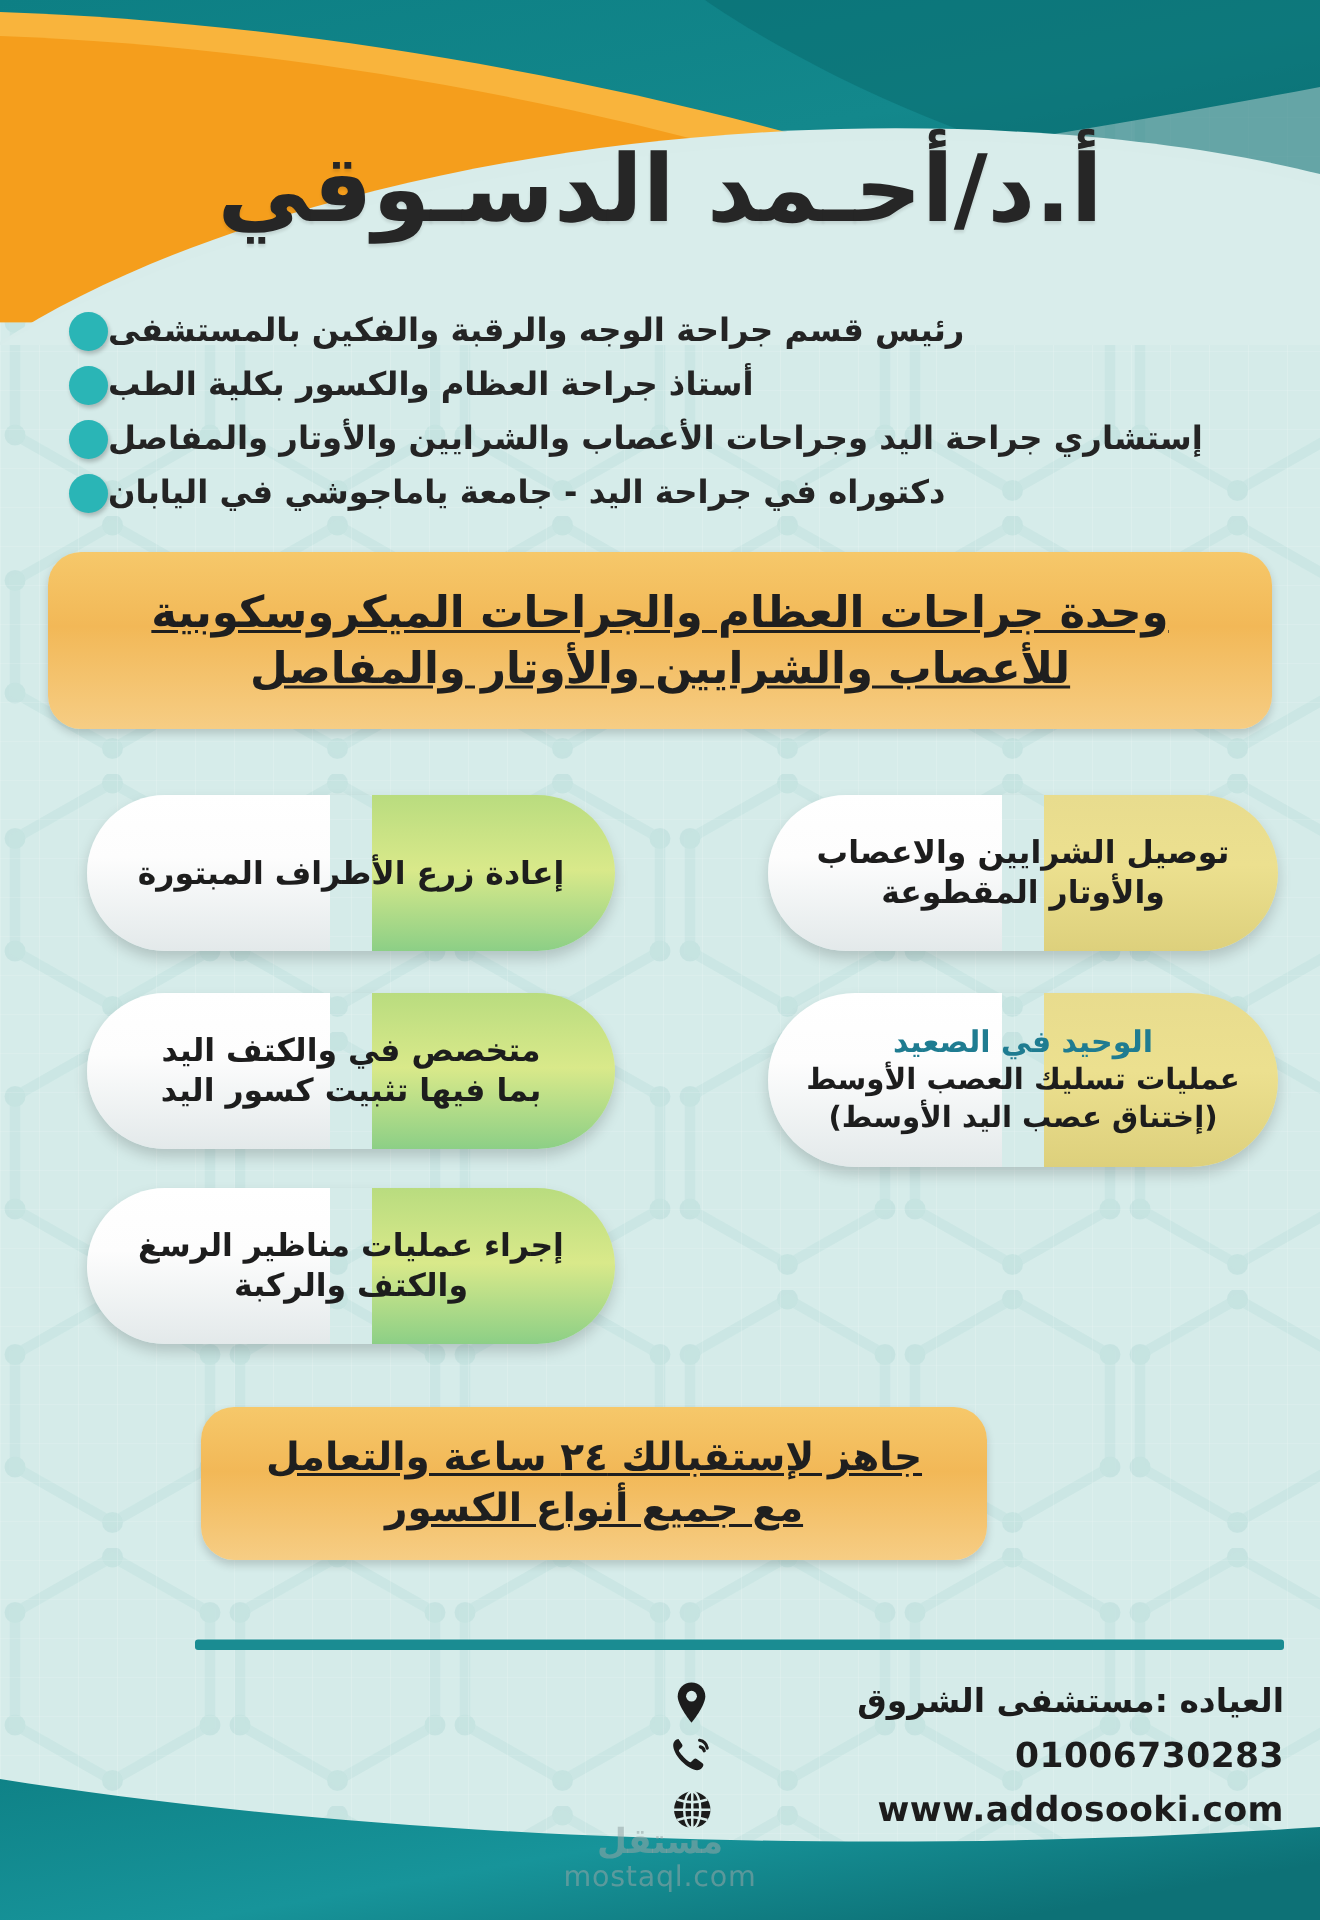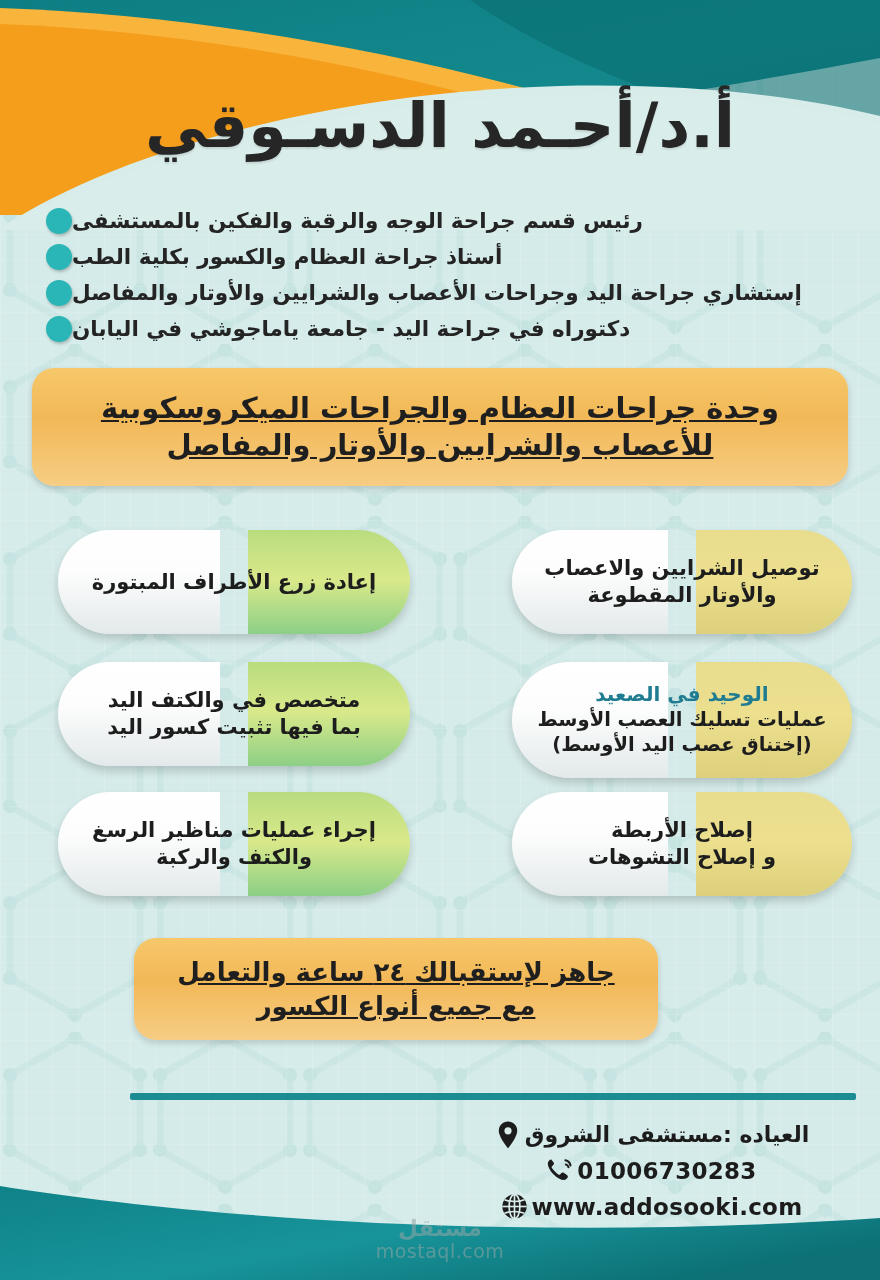--- a/index.html
+++ b/index.html
@@ -164,21 +164,21 @@
   }
   .footer{
     position:absolute;
     top:1118px; right:24px;
     width:420px;
   }
   .f-row{
     display:flex;
     flex-direction:row-reverse;
     align-items:center;
-    justify-content:center;
+    justify-content:space-between;
     height:33px;
     margin-bottom:3px;
   }
   .f-icon{
     flex:0 0 auto;
     width:34px; height:30px;
     display:flex; align-items:center; justify-content:center;
     margin-left:8px;
   }
   .f-text{
@@ -313,28 +313,20 @@
   <div class="pill right-col" style="top:662px; height:116px; border-radius:58px;">
     <span class="cap cap-white"></span>
     <span class="cap cap-gold"></span>
     <div class="pill-text">
       <span class="hl">الوحيد في الصعيد</span>
       <span class="small">عمليات تسليك العصب الأوسط</span>
       <span class="small">(إختناق عصب اليد الأوسط)</span>
     </div>
   </div>
 
-  <div class="pill right-col" style="top:792px;">
-    <span class="cap cap-white"></span>
-    <span class="cap cap-gold"></span>
-    <div class="pill-text">
-      <div>إصلاح الأربطة</div>
-      <div>و إصلاح التشوهات</div>
-    </div>
-  </div>
 
   <div class="pill left-col" style="top:530px;">
     <span class="cap cap-white"></span>
     <span class="cap cap-green"></span>
     <div class="pill-text">
       <div>إعادة زرع الأطراف المبتورة</div>
     </div>
   </div>
 
   <div class="pill left-col" style="top:662px;">

